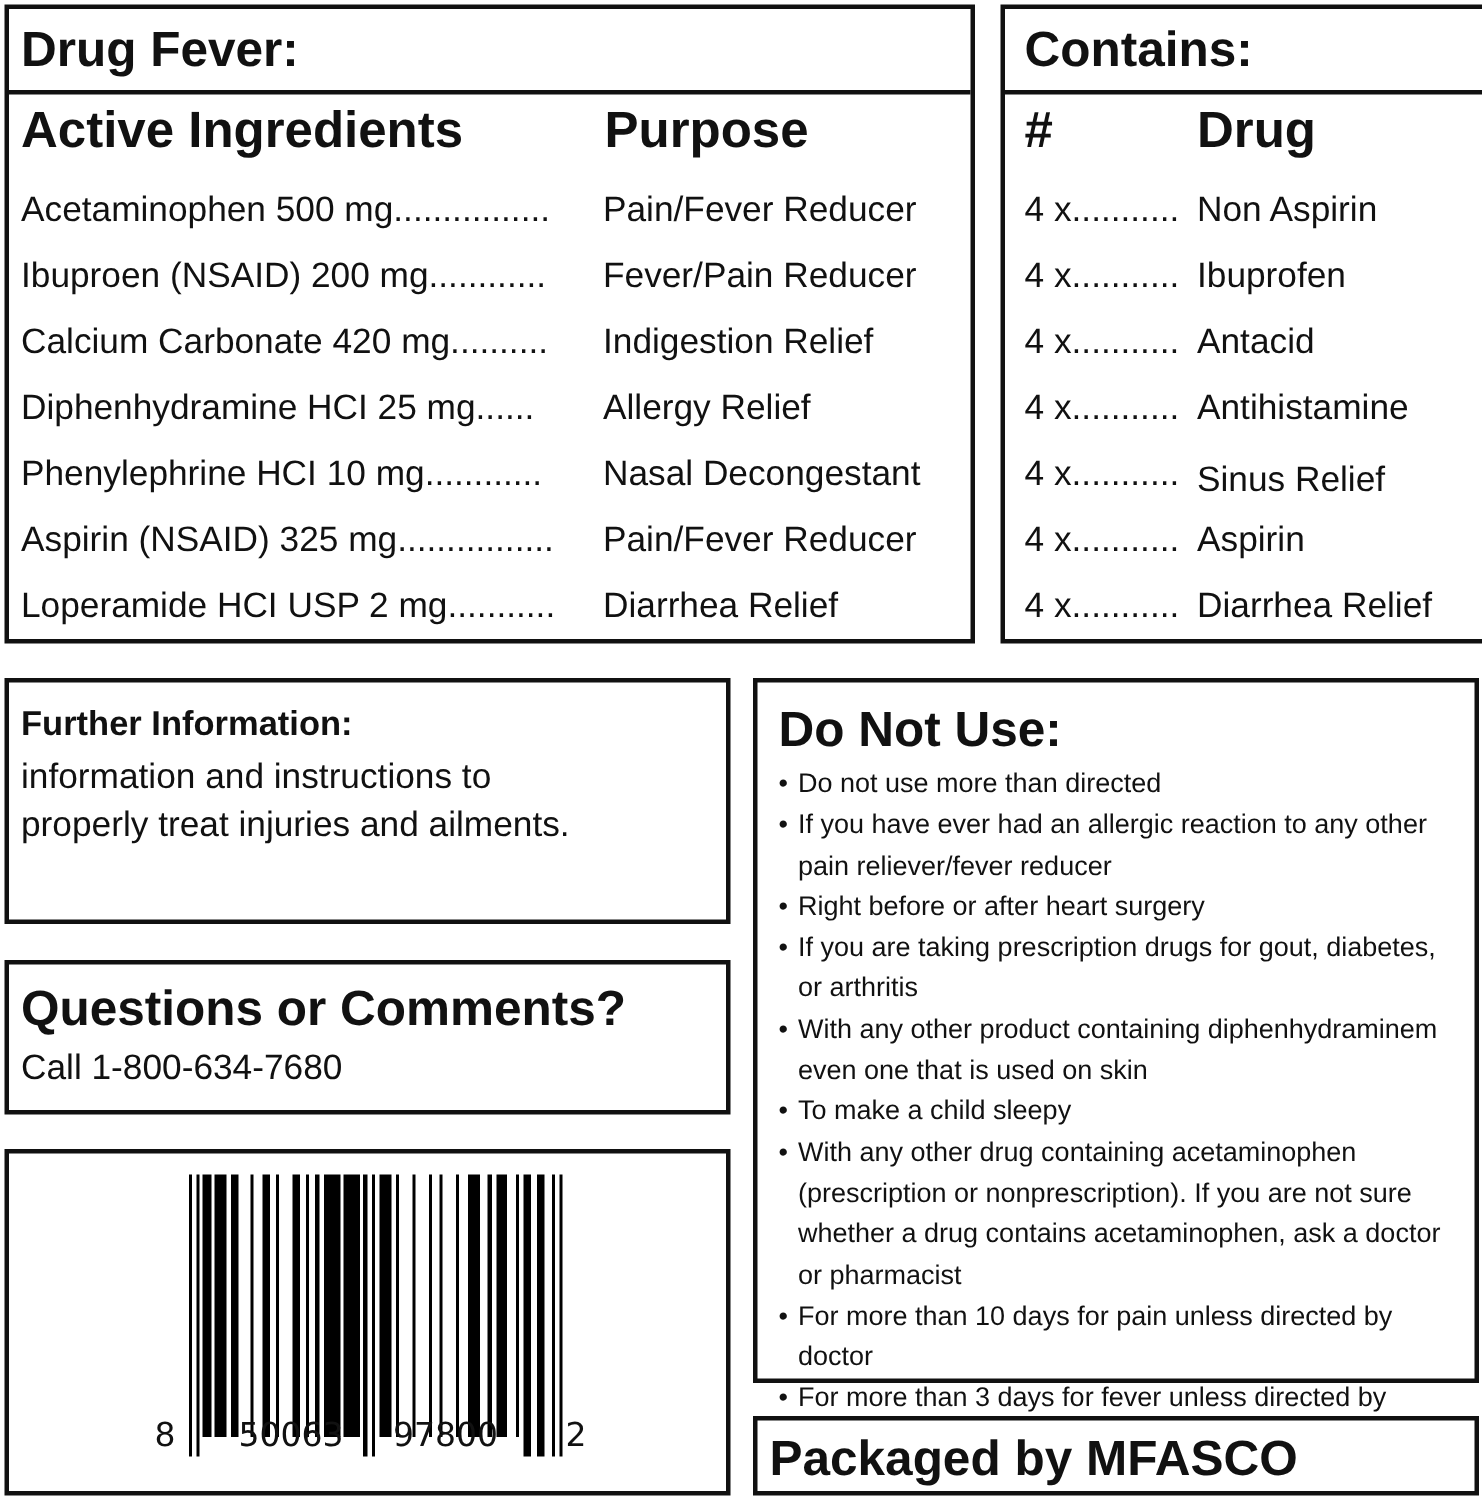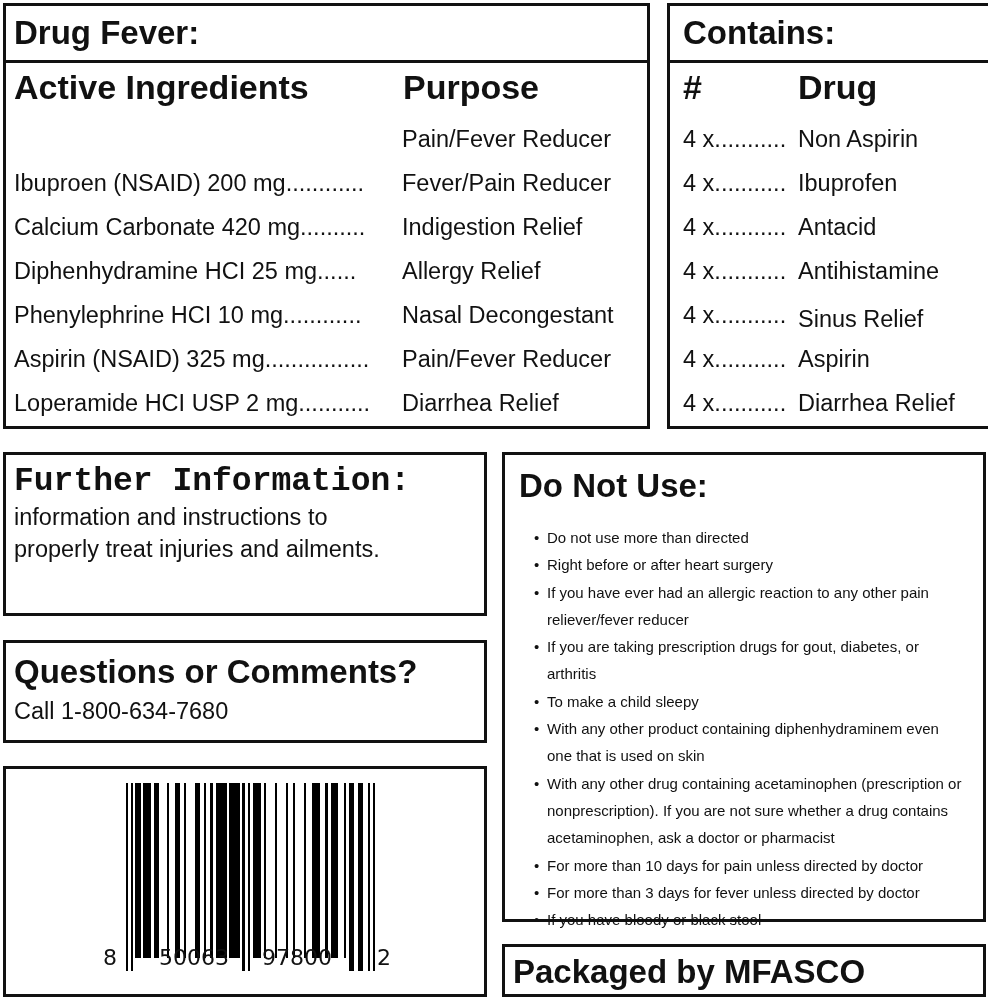--- a/index.html
+++ b/index.html
@@ -9,45 +9,46 @@
   .hdr { font-weight: bold; }
   #drug-facts { left: 3px; top: 3px; width: 647px; height: 426px; }
   #drug-facts .title-row { height: 57px; border-bottom: 3px solid #111; box-sizing: border-box;
       padding-left: 8px; font-size: 33px; line-height: 54px; }
   .colhead { position: absolute; font-size: 34px; font-weight: bold; }
   .row { position: absolute; font-size: 23.5px; white-space: nowrap; }
   #contains { left: 667px; top: 3px; width: 340px; height: 426px; }
   #contains .title-row { height: 57px; border-bottom: 3px solid #111; box-sizing: border-box;
       padding-left: 13px; font-size: 33px; line-height: 54px; }
   #further { left: 3px; top: 452px; width: 484px; height: 164px; padding: 8px 0 0 8px; }
-  #further .h { font-size: 33px; line-height: 38px; font-family: Liberation Mono, monospace; }
+  #further .h { font-size: 23px; line-height: 38px; }
   #further .p { font-size: 23.5px; line-height: 32px; }
   #questions { left: 3px; top: 640px; width: 484px; height: 103px; padding: 6px 0 0 8px; }
   #questions .h { font-size: 33px; line-height: 46px; }
   #questions .p { font-size: 23.5px; line-height: 32px; }
   #barcode-box { left: 3px; top: 766px; width: 484px; height: 231px; }
   #bars { position: absolute; left: 118px; top: 14px; width: 252px; height: 175px; }
   #bars span { position: absolute; top: 0; background: #000; }
   .bc-digit { position: absolute; top: 176px; font-size: 22px; font-family: "DejaVu Sans", sans-serif; }
   #donotuse { left: 502px; top: 452px; width: 484px; height: 470px; padding: 8px 0 0 14px; }
   #donotuse .h { font-size: 33px; line-height: 46px; }
-  #donotuse ul { list-style: none; margin: 15px; padding: 0; font-size: 15px; line-height: 27.3px; }
+  #donotuse ul { list-style: none; margin: 0; padding: 0; font-size: 18px; line-height: 27.3px; }
   #donotuse li { position: relative; padding-left: 13px; padding-right: 6px; }
   #donotuse li::before { content: "•"; position: absolute; left: 0; }
   #packaged { left: 502px; top: 944px; width: 484px; height: 53px; padding-left: 8px;
       font-size: 33px; font-weight: bold; line-height: 50px; }
 </style>
 </head>
 <body>
 
 <div class="box" id="drug-facts">
   <div class="title-row hdr">Drug Fever:</div>
   <div class="colhead" style="left:397px;top:62px;">Purpose</div>
   <div class="colhead" style="left:8px;top:62px;">Active Ingredients</div>
 
+  <div class="row" style="left:8px;top:120px;"><span>Acetaminophen 500 mg</span><span>................</span></div>
   <div class="row" style="left:396px;top:120px;">Pain/Fever Reducer</div>
 
   <div class="row" style="left:8px;top:164px;"><span>Ibuproen (NSAID) 200 mg</span><span>............</span></div>
   <div class="row" style="left:396px;top:164px;">Fever/Pain Reducer</div>
 
   <div class="row" style="left:8px;top:208px;"><span>Calcium Carbonate 420 mg</span><span>..........</span></div>
   <div class="row" style="left:396px;top:208px;">Indigestion Relief</div>
 
   <div class="row" style="left:8px;top:252px;"><span>Diphenhydramine HCI 25 mg</span><span>......</span></div>
   <div class="row" style="left:396px;top:252px;text-align:center;">Allergy Relief</div>
@@ -135,25 +136,25 @@
   <div class="bc-digit" style="left:97px;">8</div>
   <div class="bc-digit" style="left:153px;">50063</div>
   <div class="bc-digit" style="left:256px;">97800</div>
   <div class="bc-digit" style="left:371px;">2</div>
 </div>
 
 <div class="box" id="donotuse">
   <div class="h hdr">Do Not Use:</div>
   <ul>
     <li>Do not use more than directed</li>
+    <li>If you have ever had an allergic reaction to any other pain reliever/fever reducer</li>
     <li>Right before or after heart surgery</li>
-    <li>If you have ever had an allergic reaction to any other pain reliever/fever reducer</li>
     <li>If you are taking prescription drugs for gout, diabetes, or arthritis</li>
+    <li>With any other product containing diphenhydraminem even one that is used on skin</li>
     <li>To make a child sleepy</li>
-    <li>With any other product containing diphenhydraminem even one that is used on skin</li>
     <li>With any other drug containing acetaminophen (prescription or nonprescription). If you are not sure whether a drug contains acetaminophen, ask a doctor or pharmacist</li>
     <li>For more than 10 days for pain unless directed by doctor</li>
     <li>For more than 3 days for fever unless directed by doctor</li>
     <li>If you have bloody or black stool</li>
   </ul>
 </div>
 
 <div class="box" id="packaged">Packaged by MFASCO</div>
 
 </body></html>

